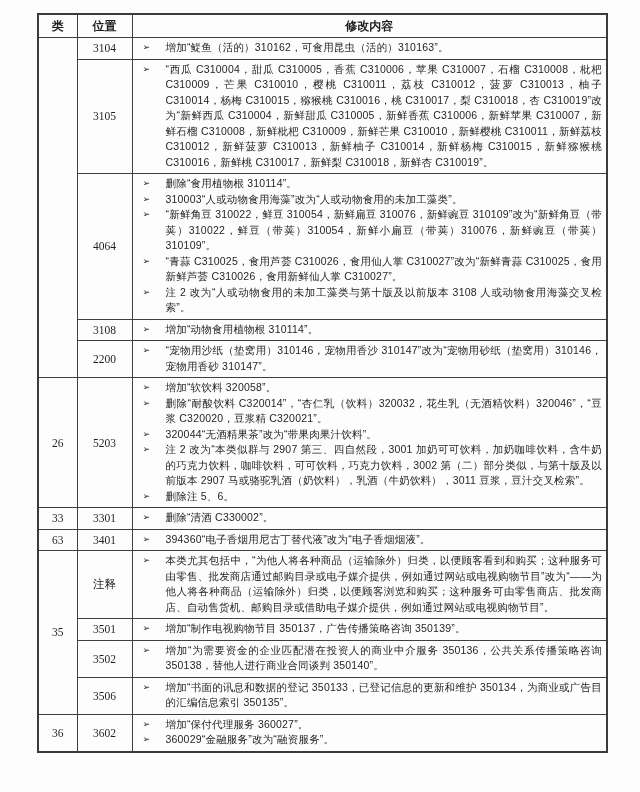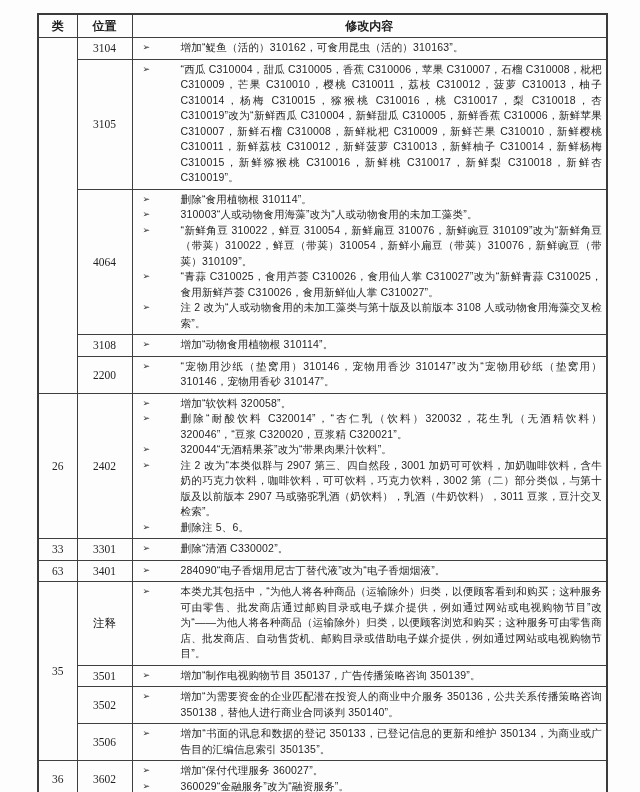--- a/index.html
+++ b/index.html
@@ -61,21 +61,20 @@
     padding-left: 2px;
     font-size: 9px;
     line-height: 15.5px;
     color: #2a2a2a;
   }
   .item .tx {
     flex: 1 1 auto;
     text-align: justify;
     letter-spacing: 0.2px;
     word-break: break-word;
-    margin-left: 15px;
   }
   .footer {
     position: absolute;
     left: 0; right: 0;
     top: 796px;
     text-align: center;
     font-size: 11px;
     color: #2b2b2b;
   }
 </style>
@@ -157,21 +156,21 @@
         <td class="content">
           <div class="item">
               <span class="mk">➢</span>
               <span class="tx">“宠物用沙纸（垫窝用）310146，宠物用香沙 310147”改为“宠物用砂纸（垫窝用）310146，宠物用香砂 310147”。</span>
             </div>
         </td>
       </tr>
 
       <tr>
         <td class="cls">26</td>
-        <td class="pos">2402</td>
+        <td class="pos">5203</td>
         <td class="content">
           <div class="item">
               <span class="mk">➢</span>
               <span class="tx">增加“软饮料 320058”。</span>
             </div>
           <div class="item">
               <span class="mk">➢</span>
               <span class="tx">删除“耐酸饮料 C320014”，“杏仁乳（饮料）320032，花生乳（无酒精饮料）320046”，“豆浆 C320020，豆浆精 C320021”。</span>
             </div>
           <div class="item">
@@ -199,21 +198,21 @@
             </div>
         </td>
       </tr>
 
       <tr>
         <td class="cls">63</td>
         <td class="pos">3401</td>
         <td class="content">
           <div class="item">
               <span class="mk">➢</span>
-              <span class="tx">284090“电子香烟用尼古丁替代液”改为“电子香烟烟液”。</span>
+              <span class="tx">394360“电子香烟用尼古丁替代液”改为“电子香烟烟液”。</span>
             </div>
         </td>
       </tr>
 
       <tr>
         <td class="cls" rowspan="4">35</td>
         <td class="pos">注释</td>
         <td class="content">
           <div class="item">
               <span class="mk">➢</span>

